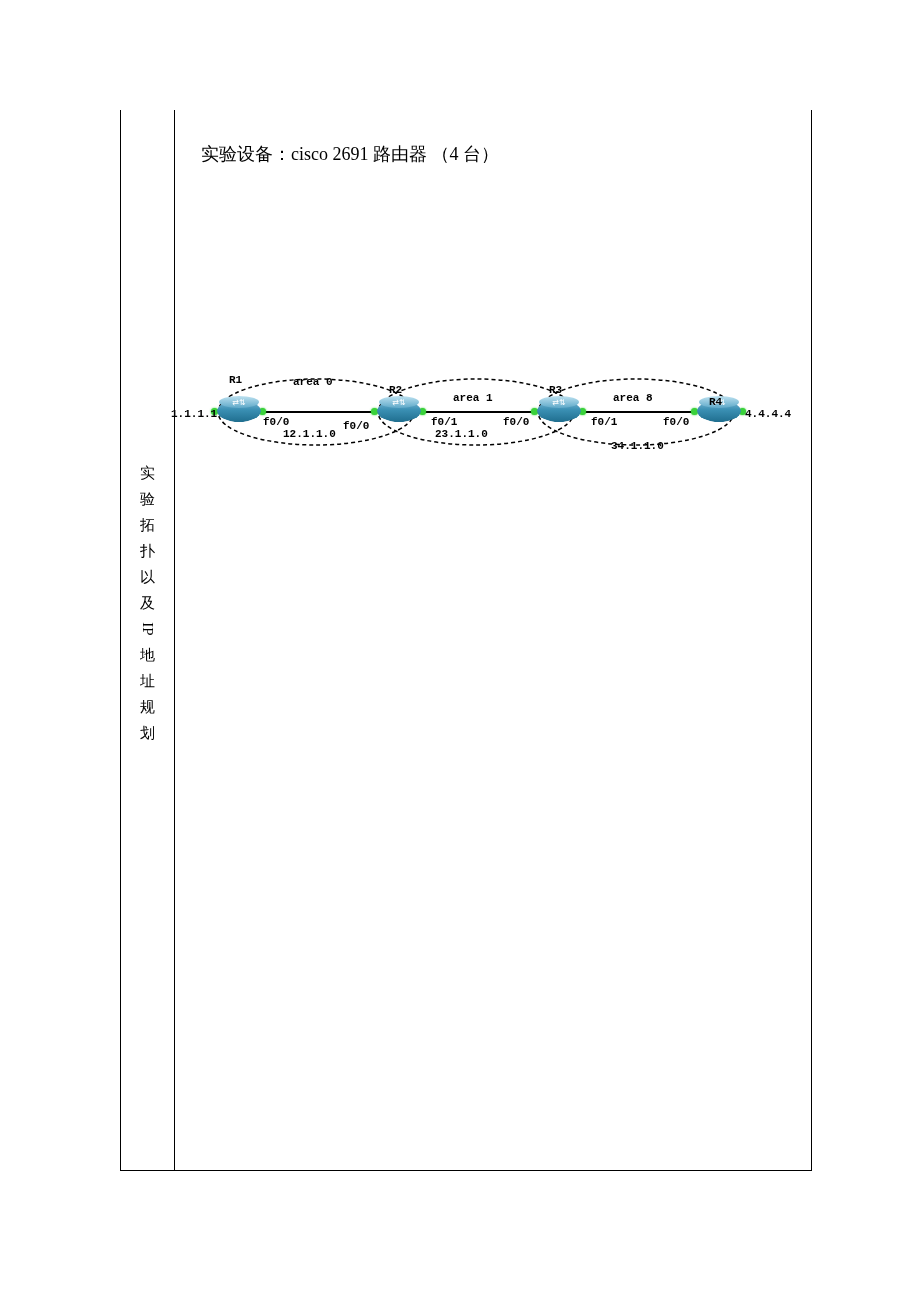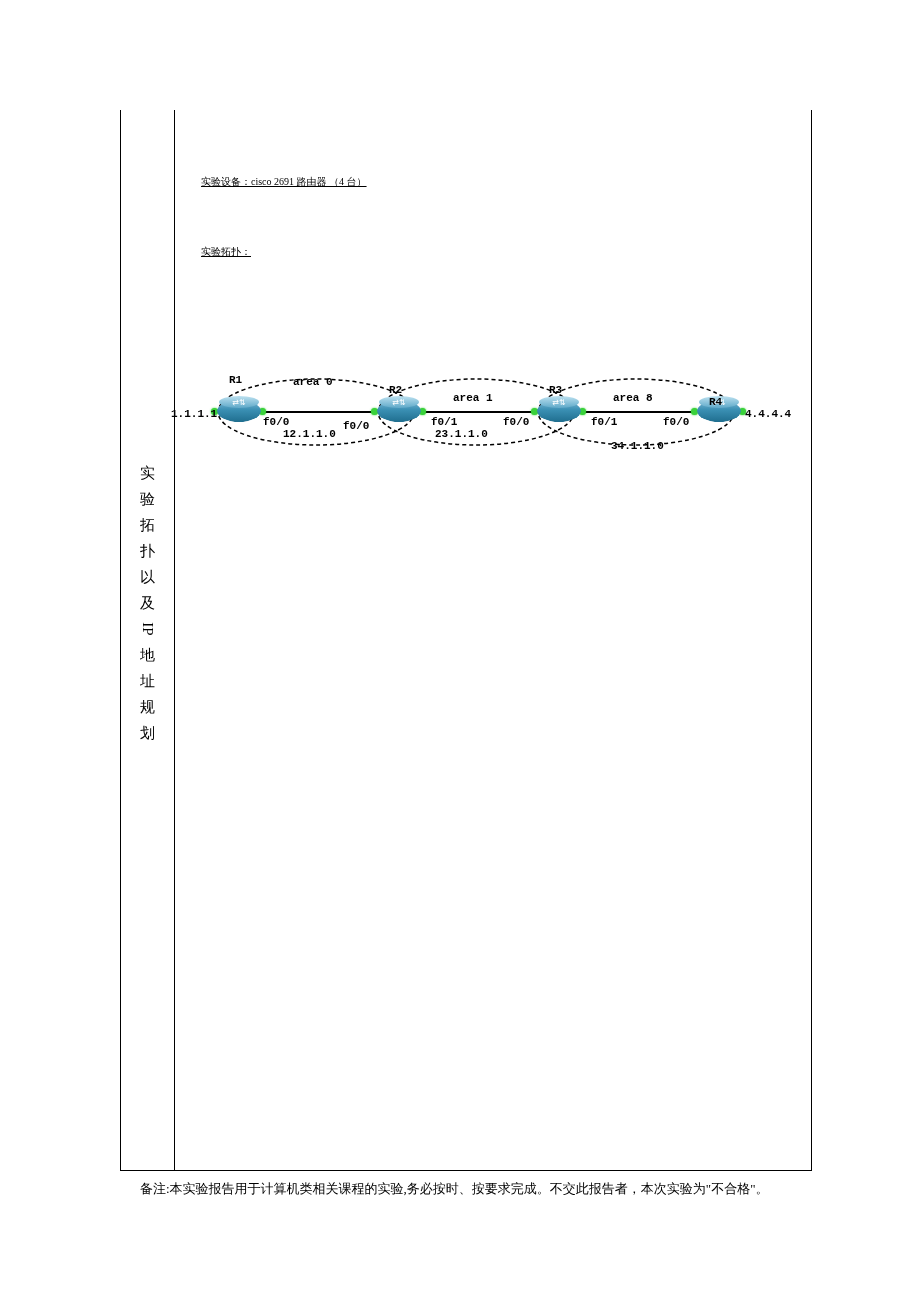--- a/index.html
+++ b/index.html
@@ -38,25 +38,24 @@
     top: 350px;
     width: 53px;
     text-align: center;
     font-size: 15px;
     line-height: 26px;
   }
   .side-title span { display: block; }
   .content {
     position: absolute;
     left: 80px;
-    top: 60px;
+    top: 32px;
     right: 20px;
-    font-size: 10px;
+    font-size: 18px;
     line-height: 24px;
-    text-decoration: underline;
   }
   .diagram {
     position: absolute;
     left: 62px;
     top: 260px;
     width: 620px;
     height: 100px;
   }
   .router {
     position: absolute;
@@ -146,21 +145,20 @@
         <span>址</span>
         <span>规</span>
         <span>划</span>
     </div>
 
     <div class="content">
       <div>
         <span>实验设备：</span><span style="font-family:'Times New Roman','SimSun',serif">cisco 2691 路由器 （4 台）</span>
       </div>
       <div style="height:46px"></div>
-      <div>实验拓扑：</div>
     </div>
 
     <div class="diagram">
 
       <svg width="620" height="100" style="position:absolute;left:0;top:0">
         <ellipse cx="133" cy="42" rx="98" ry="33" fill="none" stroke="#000" stroke-width="1.5" stroke-dasharray="4,3"></ellipse>
         <ellipse cx="293" cy="42" rx="98" ry="33" fill="none" stroke="#000" stroke-width="1.5" stroke-dasharray="4,3"></ellipse>
         <ellipse cx="453" cy="42" rx="98" ry="33" fill="none" stroke="#000" stroke-width="1.5" stroke-dasharray="4,3"></ellipse>
       </svg>
 
@@ -217,14 +215,13 @@
       <span class="lbl" style="left:248px;top:46px">f0/1</span>
       <span class="lbl" style="left:320px;top:46px">f0/0</span>
       <span class="lbl" style="left:252px;top:58px">23.1.1.0</span>
 
       <span class="lbl" style="left:408px;top:46px">f0/1</span>
       <span class="lbl" style="left:480px;top:46px">f0/0</span>
       <span class="lbl" style="left:428px;top:70px">34.1.1.0</span>
     </div>
   </div>
 
-  <div class="footer">备注:本实验报告用于计算机类相关课程的实验,务必按时、按要求完成。不交此报告者，本次实验为"不合格"。</div>
 </div>
 
 </body></html>

